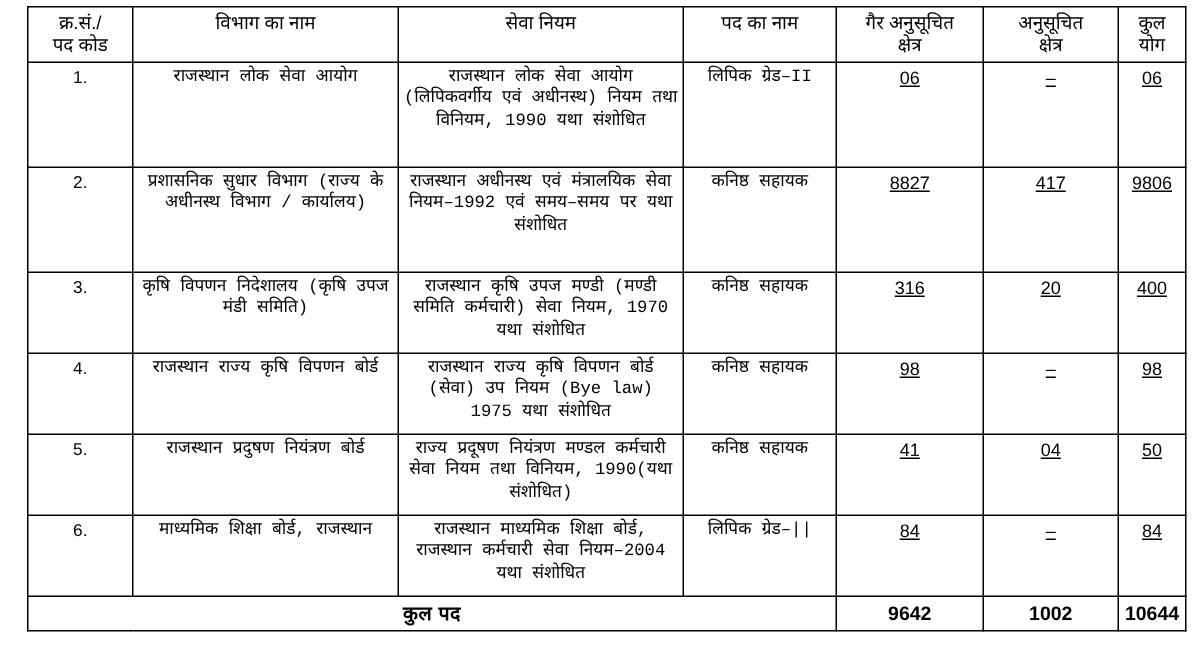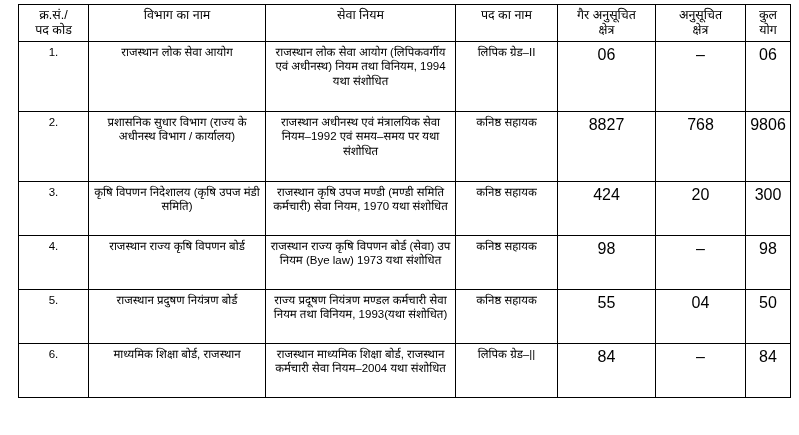--- a/index.html
+++ b/index.html
@@ -54,22 +54,22 @@
   col.c-post   { width: 102px; }
   col.c-non    { width: 98px; }
   col.c-sch    { width: 90px; }
   col.c-total  { width: 45px; }
 
   tbody tr.data-row { height: 54px; }
   tbody tr.data-row.tall { height: 70px; }
   tbody tr.data-row.tall2 { height: 70px; }
 
   td.sno { vertical-align: top; }
-  td.num { vertical-align: top; font-size: 16px; }
-  td.dept, td.rule, td.post { vertical-align: top; }
+  td.num { vertical-align: top; font-size: 12px; text-decoration: underline; }
+  td.dept, td.rule, td.post { vertical-align: top; font-family: Liberation Mono, monospace; }
 
   tr.total-row td {
     font-weight: bold;
     font-size: 13px;
     vertical-align: middle;
     padding-top: 3px;
     padding-bottom: 3px;
   }
   td.total-label {
     text-align: right;
@@ -119,73 +119,79 @@
           <span class="hdr-line">कुल</span>
           <span class="hdr-line">योग</span>
         </th>
       </tr>
     </thead>
     <tbody>
 
       <tr class="data-row tall">
         <td class="sno">1.</td>
         <td class="dept">राजस्थान लोक सेवा आयोग</td>
-        <td class="rule">राजस्थान लोक सेवा आयोग (लिपिकवर्गीय एवं अधीनस्थ) नियम तथा विनियम, 1994 यथा संशोधित</td>
+        <td class="rule">राजस्थान लोक सेवा आयोग (लिपिकवर्गीय एवं अधीनस्थ) नियम तथा विनियम, 1990 यथा संशोधित</td>
         <td class="post">लिपिक ग्रेड–II</td>
         <td class="num">06</td>
         <td class="num">–</td>
         <td class="num">06</td>
       </tr>
 
       <tr class="data-row tall2">
         <td class="sno">2.</td>
         <td class="dept">प्रशासनिक सुधार विभाग (राज्य के अधीनस्थ विभाग / कार्यालय)</td>
         <td class="rule">राजस्थान अधीनस्थ एवं मंत्रालयिक सेवा नियम–1992 एवं समय–समय पर यथा संशोधित</td>
         <td class="post">कनिष्ठ सहायक</td>
         <td class="num">8827</td>
-        <td class="num">768</td>
+        <td class="num">417</td>
         <td class="num">9806</td>
       </tr>
 
       <tr class="data-row">
         <td class="sno">3.</td>
         <td class="dept">कृषि विपणन निदेशालय (कृषि उपज मंडी समिति)</td>
         <td class="rule">राजस्थान कृषि उपज मण्डी (मण्डी समिति कर्मचारी) सेवा नियम, 1970 यथा संशोधित</td>
         <td class="post">कनिष्ठ सहायक</td>
-        <td class="num">424</td>
+        <td class="num">316</td>
         <td class="num">20</td>
-        <td class="num">300</td>
+        <td class="num">400</td>
       </tr>
 
       <tr class="data-row">
         <td class="sno">4.</td>
         <td class="dept">राजस्थान राज्य कृषि विपणन बोर्ड</td>
-        <td class="rule">राजस्थान राज्य कृषि विपणन बोर्ड (सेवा) उप नियम (Bye law) 1973 यथा संशोधित</td>
+        <td class="rule">राजस्थान राज्य कृषि विपणन बोर्ड (सेवा) उप नियम (Bye law) 1975 यथा संशोधित</td>
         <td class="post">कनिष्ठ सहायक</td>
         <td class="num">98</td>
         <td class="num">–</td>
         <td class="num">98</td>
       </tr>
 
       <tr class="data-row">
         <td class="sno">5.</td>
         <td class="dept">राजस्थान प्रदुषण नियंत्रण बोर्ड</td>
-        <td class="rule">राज्य प्रदूषण नियंत्रण मण्डल कर्मचारी सेवा नियम तथा विनियम, 1993(यथा संशोधित)</td>
+        <td class="rule">राज्य प्रदूषण नियंत्रण मण्डल कर्मचारी सेवा नियम तथा विनियम, 1990(यथा संशोधित)</td>
         <td class="post">कनिष्ठ सहायक</td>
-        <td class="num">55</td>
+        <td class="num">41</td>
         <td class="num">04</td>
         <td class="num">50</td>
       </tr>
 
       <tr class="data-row">
         <td class="sno">6.</td>
         <td class="dept">माध्यमिक शिक्षा बोर्ड, राजस्थान</td>
         <td class="rule">राजस्थान माध्यमिक शिक्षा बोर्ड, राजस्थान कर्मचारी सेवा नियम–2004 यथा संशोधित</td>
         <td class="post">लिपिक ग्रेड–||</td>
         <td class="num">84</td>
         <td class="num">–</td>
         <td class="num">84</td>
       </tr>
 
+      <tr class="total-row">
+        <td class="total-label" colspan="4">कुल पद</td>
+        <td>9642</td>
+        <td>1002</td>
+        <td>10644</td>
+      </tr>
 
     </tbody>
   </table>
 </div>
 
 </body></html>

